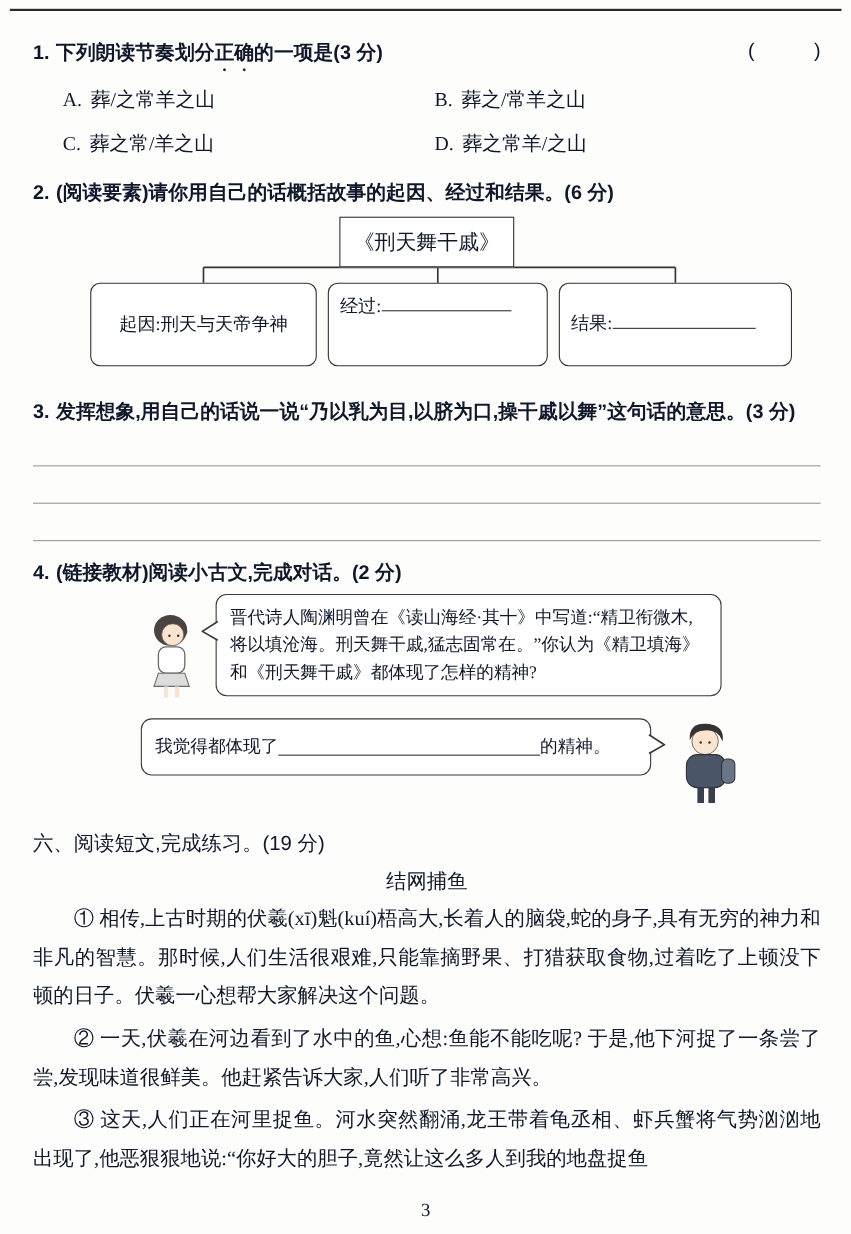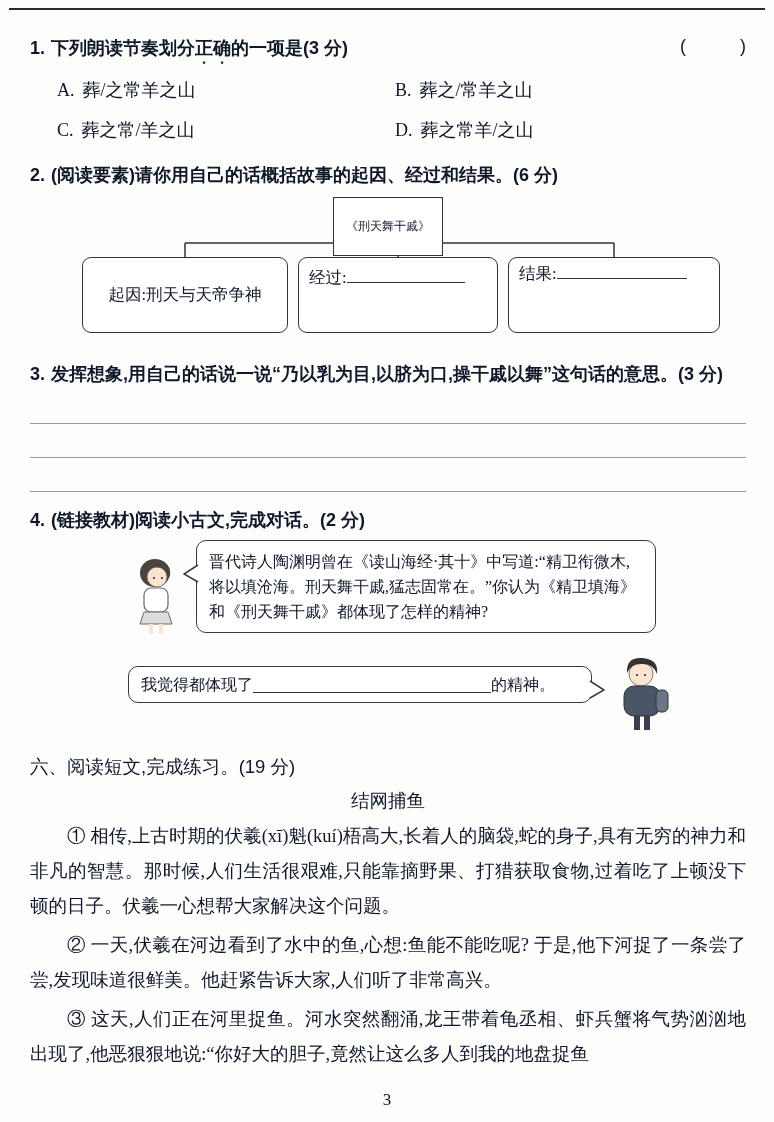--- a/index.html
+++ b/index.html
@@ -30,44 +30,44 @@
   
   .options { margin:6px 0 0 27px; display:grid; grid-template-columns:338px auto; row-gap:7px; }
   .option { font-size:18px; line-height:33px; }
   .option .opt-label { margin-right:8px; }
 
   
   .diagram { position:relative; height:148px; margin-top:8px; }
   .diagram svg.connectors { position:absolute; left:0; top:0; }
   .title-box {
     position:absolute; left:50%; transform:translateX(-50%); top:0;
-    border:1.5px solid #333; border-radius:0; padding:20px 12px;
-    font-size:12px; background:#fff; white-space:nowrap;
+    border:1.5px solid #333; border-radius:0; padding:9px 12px;
+    font-size:19px; background:#fff; white-space:nowrap;
   }
   .d-box { position:absolute; top:60px; height:76px; border:1.5px solid #333; border-radius:9px; background:#fff; }
   .d-box.cause { left:52px; width:206px; display:flex; align-items:center; justify-content:center; font-size:16.5px;text-align:right; }
   .d-box.proc  { left:268px; width:200px; padding:8px 10px; font-size:16.5px; }
-  .d-box.result{ left:478px; width:212px; padding:4px 10px; font-size:16.5px; }
+  .d-box.result{ left:478px; width:212px; padding:24px 10px; font-size:16.5px; }
   .blank { display:inline-block; border-bottom:1.5px solid #333; height:1.05em; vertical-align:baseline; }
   .blank.w115 { width:118px; } .blank.w125 { width:130px; } .blank.w235 { width:238px; }
 
   
   .q3 { margin-top:14px; line-height:31px; }
   .answer-line { height:34px; border-bottom:1.2px solid #9a9a9a; }
 
   
   .q4 { margin-top:14px; }
   .dialogue { position:relative; height:205px; margin-top:4px; }
   .avatar { position:absolute; }
   .bubble {
     position:absolute; border:1.5px solid #3a3a3a; border-radius:10px;
     background:#fff; padding:8px 12px; font-size:16px; line-height:25px;
   }
   .bubble-1 { left:166px; top:2px; width:460px; }
-  .bubble-2 { left:98px; top:128px; width:464px; height:37px; display:flex; align-items:center; }
+  .bubble-2 { left:98px; top:115px; width:464px; height:52px; display:flex; align-items:center; }
   .tail { position:absolute; }
   .tail-left { left:-14px; top:22px; }
   .tail-right { right:-14px; top:12px; }
 
   
   .sec-heading {
     margin-top:10px; font-family:"Liberation Sans",sans-serif;
     font-weight:400; font-size:18.5px; line-height:28px;
   }
   .passage-title {

